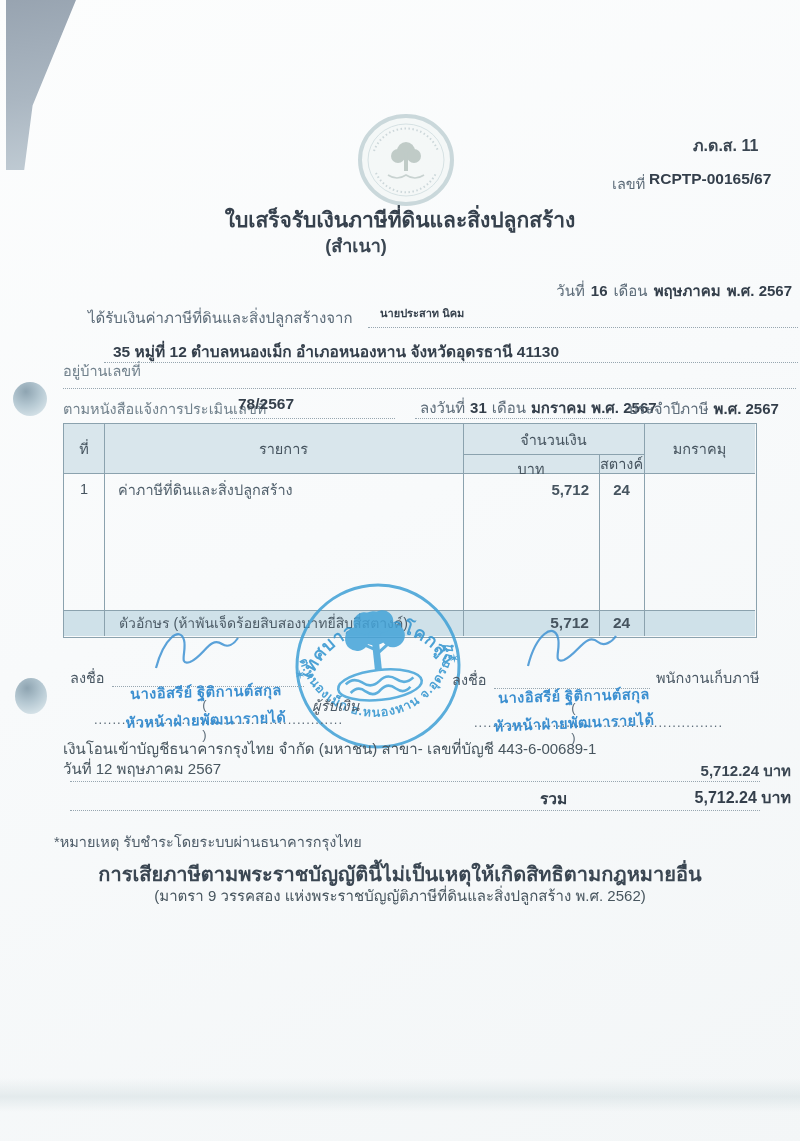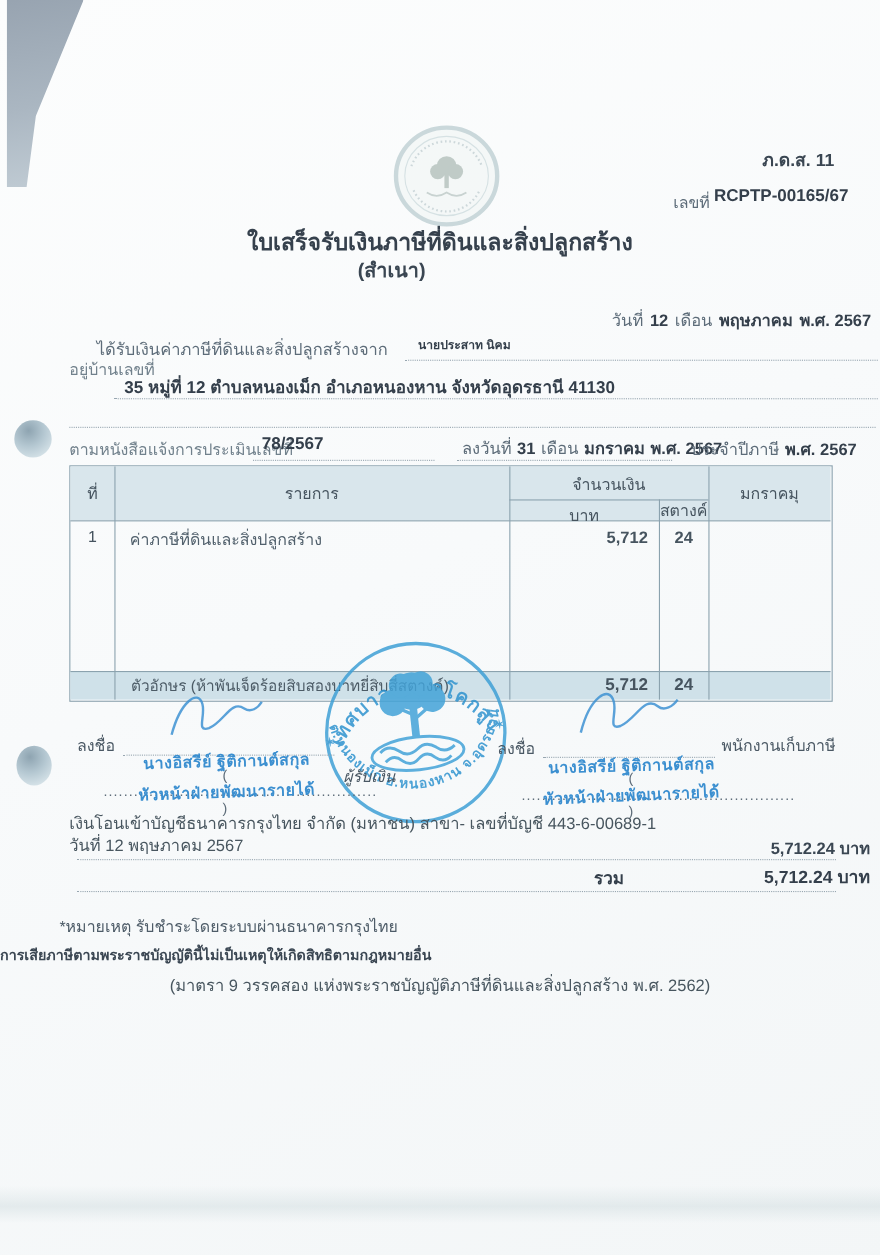--- a/index.html
+++ b/index.html
@@ -62,31 +62,31 @@
 
   <div class="abs semi" style="left:693px;top:133px;font-size:16px;">ภ.ด.ส. 11</div>
   <div class="abs lbl" style="left:612px;top:172px;font-size:14.5px;">เลขที่</div>
   <div class="abs val" style="left:649px;top:170px;font-size:15.5px;font-weight:600;">RCPTP-00165/67</div>
 
   <div class="abs" style="left:0;top:203px;width:800px;text-align:center;font-size:21px;font-weight:700;color:#36414d;">ใบเสร็จรับเงินภาษีที่ดินและสิ่งปลูกสร้าง</div>
   <div class="abs" style="left:0;top:231px;width:712px;text-align:center;font-size:18px;font-weight:700;color:#3a4652;">(สำเนา)</div>
 
   <div class="abs" style="right:44px;top:279px;font-size:15px;display:flex;gap:6px;align-items:baseline;">
     <span class="lbl">วันที่</span>
-    <span class="val">12</span>
+    <span class="val">16</span>
     <span class="lbl">เดือน</span>
     <span class="val">พฤษภาคม</span>
     <span class="val">พ.ศ. 2567</span>
   </div>
 
   <div class="abs lbl" style="left:88px;top:306px;font-size:15px;">ได้รับเงินค่าภาษีที่ดินและสิ่งปลูกสร้างจาก</div>
   <div class="abs val" style="left:380px;top:304px;font-size:11px;">นายประสาท  นิคม</div>
   <div class="abs dotline" style="left:368px;top:326px;width:430px;"></div>
 
-  <div class="abs lbl" style="left:63px;top:324px;font-size:14.5px;color:#71818c;">อยู่บ้านเลขที่</div>
+  <div class="abs lbl" style="left:63px;top:359px;font-size:14.5px;color:#71818c;">อยู่บ้านเลขที่</div>
   <div class="abs val" style="left:113px;top:339px;font-size:15.5px;">35 หมู่ที่ 12 ตำบลหนองเม็ก อำเภอหนองหาน จังหวัดอุดรธานี 41130</div>
   <div class="abs dotline" style="left:104px;top:361px;width:694px;"></div>
 
   <div class="abs dotline" style="left:63px;top:387px;width:733px;"></div>
 
   <div class="abs lbl" style="left:63px;top:397px;font-size:14.5px;color:#71818c;">ตามหนังสือแจ้งการประเมินเลขที่</div>
   <div class="abs val" style="left:238px;top:395px;font-size:15.5px;">78/2567</div>
   <div class="abs dotline" style="left:230px;top:417px;width:165px;"></div>
 
   <div class="abs" style="left:420px;top:396px;font-size:15px;display:flex;gap:5px;align-items:baseline;">
@@ -186,16 +186,16 @@
 
   <div class="abs" style="left:63px;top:737px;font-size:15px;color:#48565f;">เงินโอนเข้าบัญชีธนาคารกรุงไทย จำกัด (มหาชน) สาขา- เลขที่บัญชี 443-6-00689-1</div>
   <div class="abs" style="left:63px;top:757px;font-size:15px;color:#48565f;">วันที่ 12 พฤษภาคม 2567</div>
   <div class="abs semi" style="right:45px;top:759px;font-size:15px;">5,712.24 บาท</div>
   <div class="abs dotline" style="left:70px;top:780px;width:690px;"></div>
   <div class="abs val" style="left:540px;top:786px;font-size:15.5px;">รวม</div>
   <div class="abs val" style="right:45px;top:785px;font-size:16px;">5,712.24 บาท</div>
   <div class="abs dotline" style="left:70px;top:809px;width:690px;"></div>
 
   <div class="abs" style="left:54px;top:830px;font-size:14.5px;color:#4e5c68;">*หมายเหตุ รับชำระโดยระบบผ่านธนาคารกรุงไทย</div>
-  <div class="abs semi" style="left:0;top:858px;width:800px;font-size:13px;">การเสียภาษีตามพระราชบัญญัตินี้ไม่เป็นเหตุให้เกิดสิทธิตามกฎหมายอื่น</div>
+  <div class="abs semi" style="left:0;top:858px;width:800px;text-align:center;font-size:20px;">การเสียภาษีตามพระราชบัญญัตินี้ไม่เป็นเหตุให้เกิดสิทธิตามกฎหมายอื่น</div>
   <div class="abs" style="left:0;top:884px;width:800px;text-align:center;font-size:15px;color:#48565f;">(มาตรา 9 วรรคสอง แห่งพระราชบัญญัติภาษีที่ดินและสิ่งปลูกสร้าง พ.ศ. 2562)</div>
 
 </div>
 
 </body></html>

